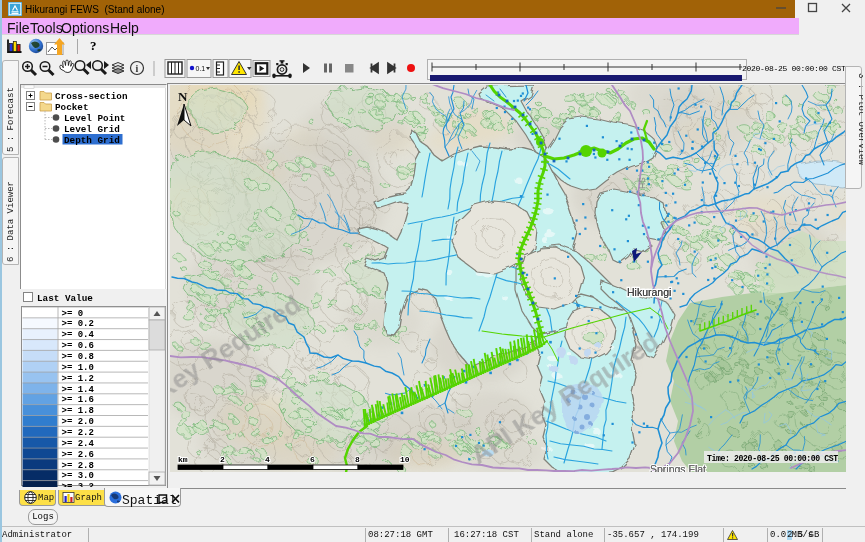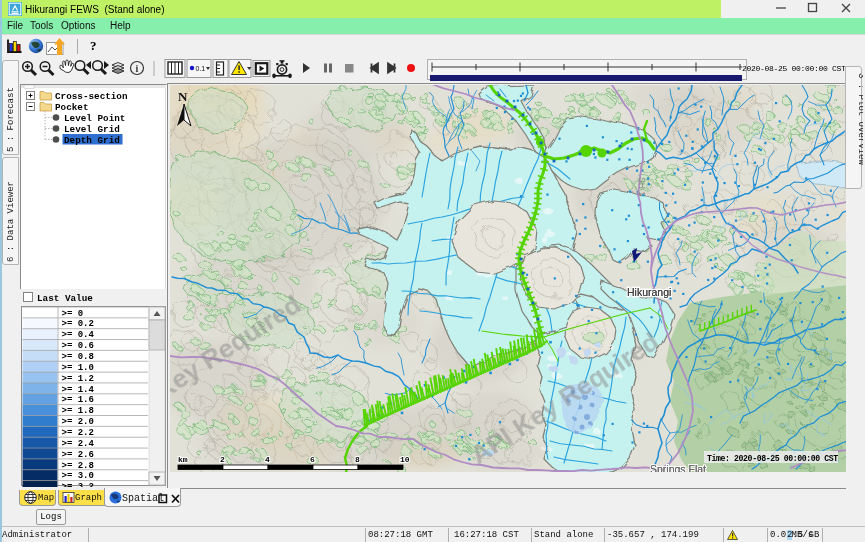--- a/index.html
+++ b/index.html
@@ -1,37 +1,37 @@
 <!DOCTYPE html>
 <html><head>
 <meta charset="utf-8">
 <style>
 * { margin:0; padding:0; box-sizing:border-box; }
 html,body { width:865px; height:542px; overflow:hidden; }
 body { font-family:"Liberation Sans", sans-serif; background:#f0f0f0; position:relative; }
-#titlebar { position:absolute; left:0; top:0; width:721px; height:18px; background:#bef264; }
+#titlebar { position:absolute; left:0; top:0; width:795px; height:18px; background:#a16207; }
 #titlebar .ttext { position:absolute; left:25px; top:4px; font-size:10px; color:#000; }
 #leftborder { position:absolute; left:0; top:0; width:2px; height:542px; background:#9ac6e0; z-index:50; }
-#menubar { position:absolute; left:0; top:18px; width:865px; height:17px; background:#86efac; border-bottom:1px solid #d7d7d7; font-size:10px; color:#111; }
+#menubar { position:absolute; left:0; top:18px; width:799px; height:17px; background:#f0abfc; border-bottom:1px solid #d7d7d7; font-size:14px; color:#111; }
 #menubar span { position:absolute; top:2px; }
 #toolbar1 { position:absolute; left:0; top:36px; width:865px; height:21px; background:#f0f0f0; }
 #tb2 { position:absolute; left:20px; top:57px; width:845px; height:26px; background:#f0f0f0; }
 .vsep { position:absolute; width:1px; background:#a8a8a8; }
 
 .vtab { position:absolute; background:#f5f5f5; border:1px solid #b4b4b4; border-radius:3px 0 0 3px; }
 .vtab .vt { position:absolute; font-size:9px; color:#222; font-family:"Liberation Mono",monospace; white-space:nowrap; transform:rotate(-90deg); transform-origin:left top; }
 .rvtab { position:absolute; background:#f5f5f5; border:1px solid #b4b4b4; border-radius:0 3px 3px 0; z-index:4; }
 
 #treepanel { position:absolute; left:20px; top:84px; width:147px; height:261px; background:#fff; border:1px solid #8c8c8c; border-right-color:#fff; border-bottom-color:#fff; box-shadow:inset -1px -1px 0 #d8d8d8; overflow:hidden; }
 #legendpanel { position:absolute; left:20px; top:289px; width:147px; height:198px; background:#0ea5e9; }
 #mapwrap { position:absolute; left:167px; top:83px; width:679px; height:406px; background:#f0f0f0; border-left:1px solid #8a8a8a; border-top:1px solid #8a8a8a; border-bottom:1px solid #8a8a8a; }
 #mapsvg { position:absolute; left:1px; top:1px; }
 
 .btab { position:absolute; background:#fde047; border:1px solid #9a9a9a; border-radius:0 0 4px 4px; border-top:none; font-family:"Liberation Mono",monospace; font-size:9px; color:#111; }
-#logsbtn { position:absolute; left:36px; top:509px; width:30px; height:16px; background:#f4f4f4; border:1px solid #9a9a9a; border-radius:2px; font-family:"Liberation Mono",monospace; font-size:9px; text-align:center; line-height:14px; }
+#logsbtn { position:absolute; left:28px; top:509px; width:30px; height:16px; background:#f4f4f4; border:1px solid #9a9a9a; border-radius:7px; font-family:"Liberation Mono",monospace; font-size:9px; text-align:center; line-height:14px; }
 #statusbar { position:absolute; left:0; top:526px; width:865px; height:16px; background:#f0f0f0; border-top:1px solid #c0c0c0; font-family:"Liberation Mono",monospace; font-size:9px; color:#111; }
 #statusbar .cell { position:absolute; top:1px; height:14px; line-height:14px; }
 #statusbar .div { position:absolute; top:1px; height:14px; width:1px; background:#b0b0b0; }
 </style>
 </head>
 <body>
 <div id="leftborder"></div>
 
 <div id="titlebar">
   <svg style="position:absolute;left:8px;top:2px" width="14" height="14" viewBox="0 0 14 14">
@@ -1956,21 +1956,21 @@
     <rect x="8.3" y="6" width="2.2" height="5" fill="#cc2222"></rect>
   </svg>
   <span style="position:absolute;left:16px;top:3px">Graph</span>
 </div>
 <div class="btab" style="left:104px;top:488px;width:77px;height:19px;background:#f6f6f6">
   <svg style="position:absolute;left:4px;top:3px" width="13" height="13" viewBox="0 0 13 13">
     <circle cx="6.5" cy="6.5" r="6" fill="#2a6edb"></circle>
     <path d="M2 4 Q5 1.5 8 3.5 Q10 4.5 9.5 7 Q7.5 9 5 8 Q3 6.5 2 4Z" fill="#173a78"></path>
     <path d="M8 9.5 Q10.5 9 11 10.5 Q9.5 12 8 11Z" fill="#173a78"></path>
   </svg>
-  <span style="position:absolute;left:17px;top:5px;font-size:10px">Spatial</span>
+  <span style="position:absolute;left:17px;top:5px;font-size:13px">Spatial</span>
   <svg style="position:absolute;left:53px;top:6px" width="24" height="10" viewBox="0 0 24 10">
     <rect x="1" y="1" width="7.5" height="7.5" fill="none" stroke="#111" stroke-width="1.5"></rect>
     <path d="M14 1 L21 8.5 M21 1 L14 8.5" stroke="#111" stroke-width="1.7"></path>
   </svg>
 </div>
 <div id="logsbtn">Logs</div>
 
 <div id="statusbar">
   <div class="cell" style="left:2px">Administrator</div>
   <div class="div" style="left:88px"></div>

